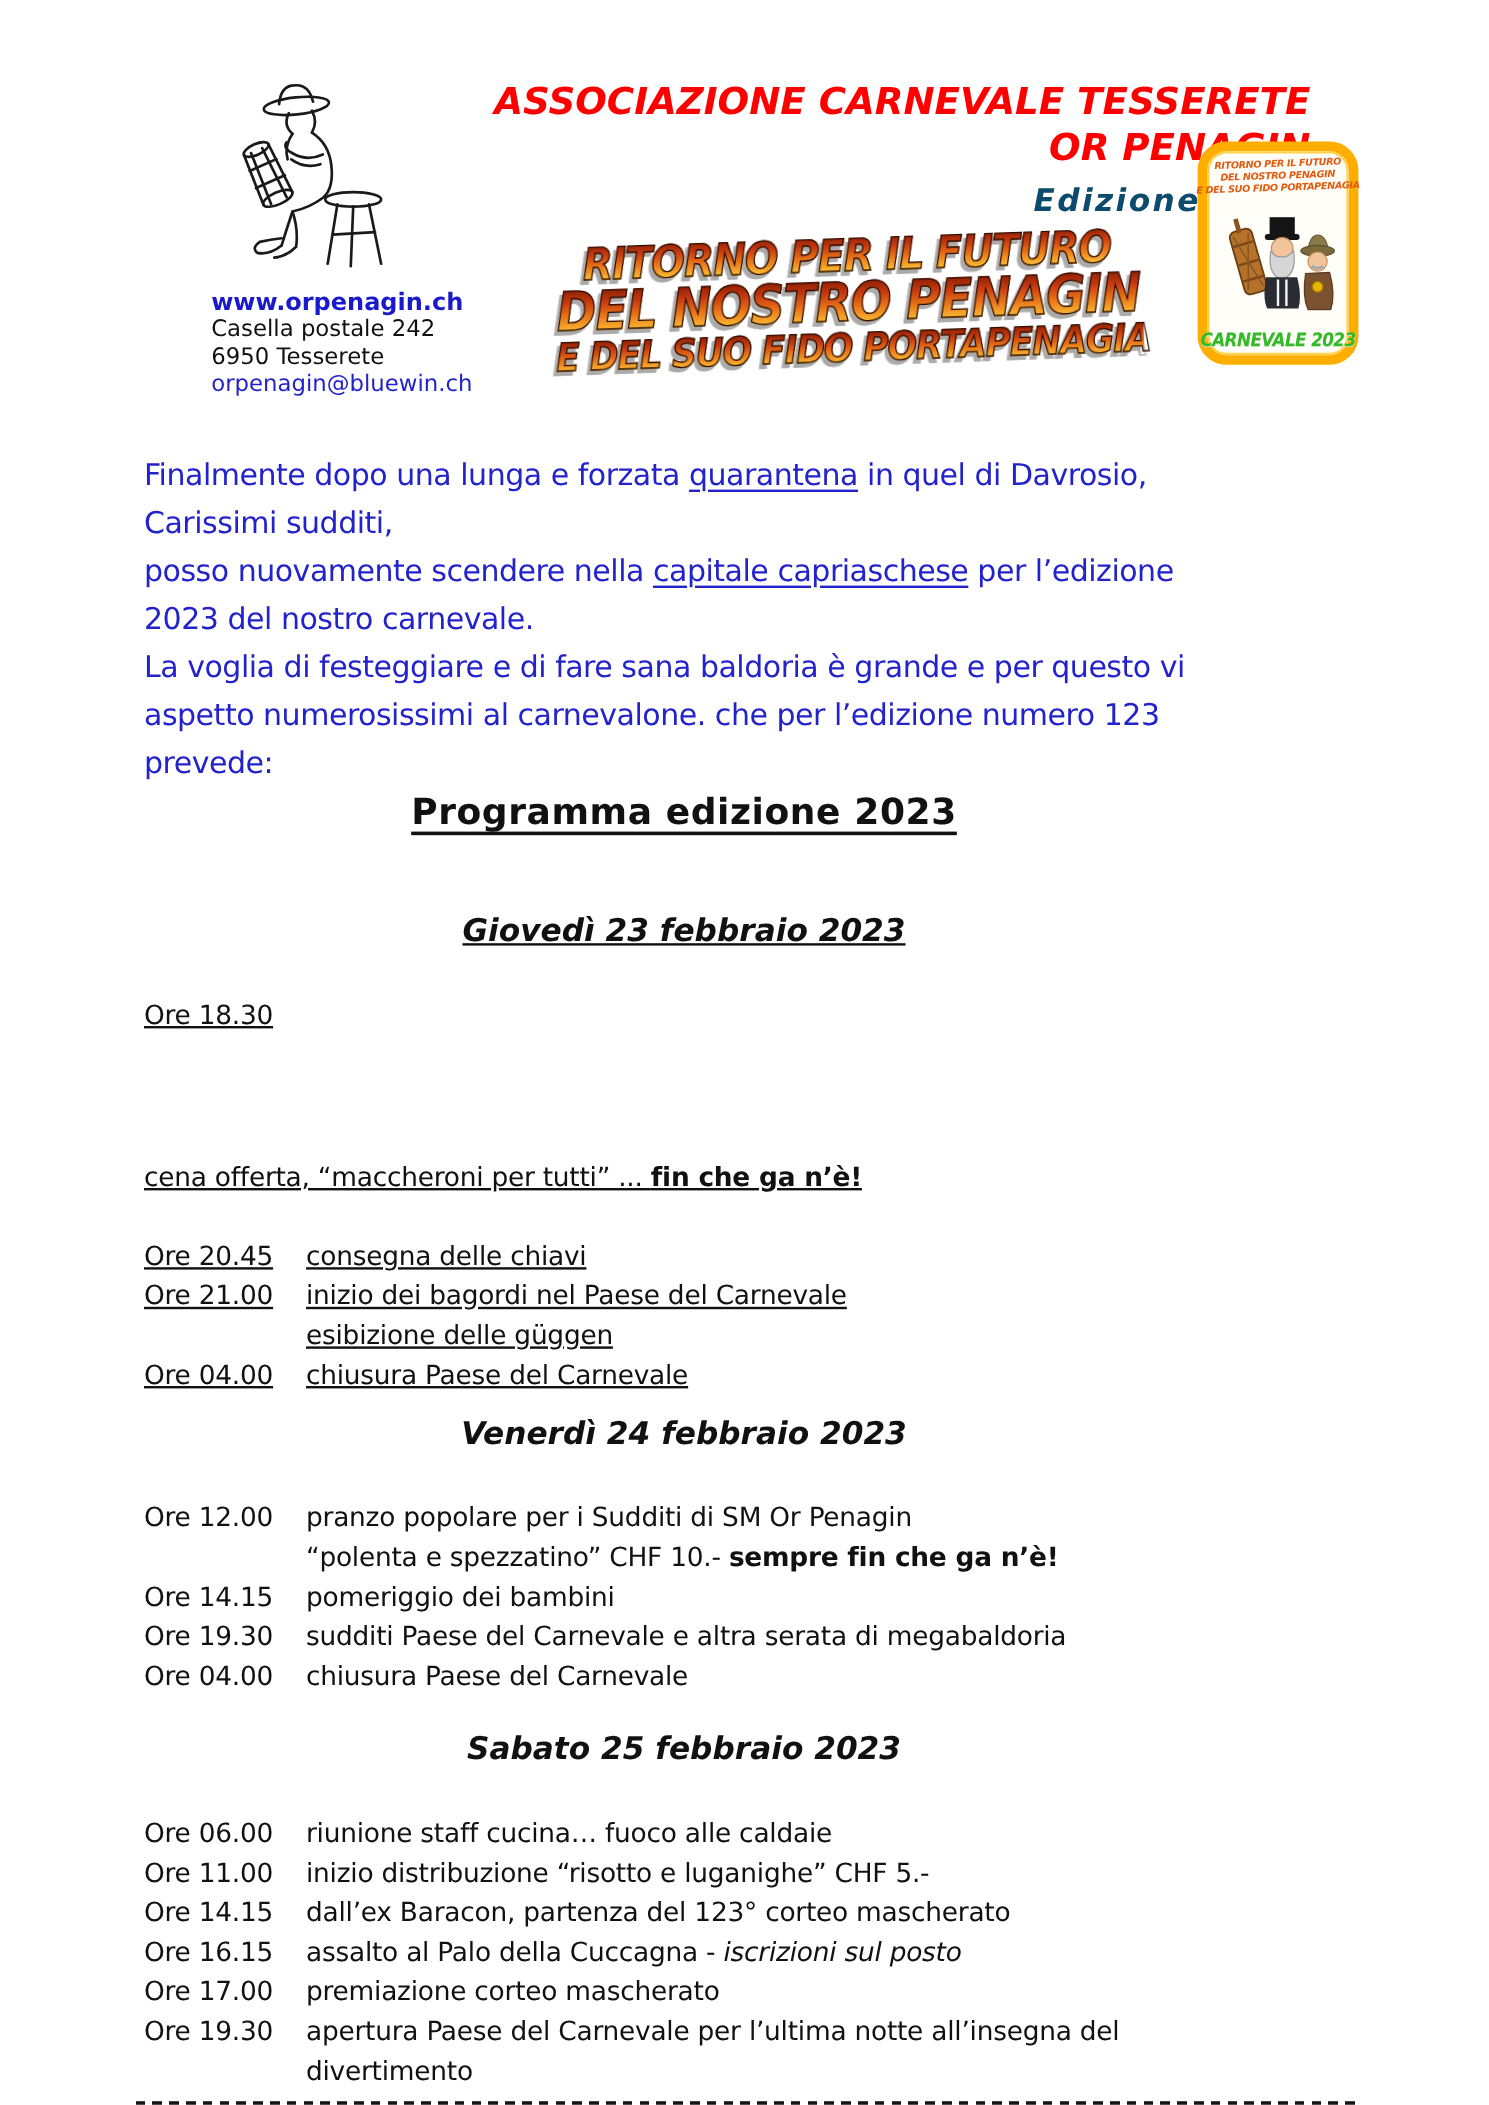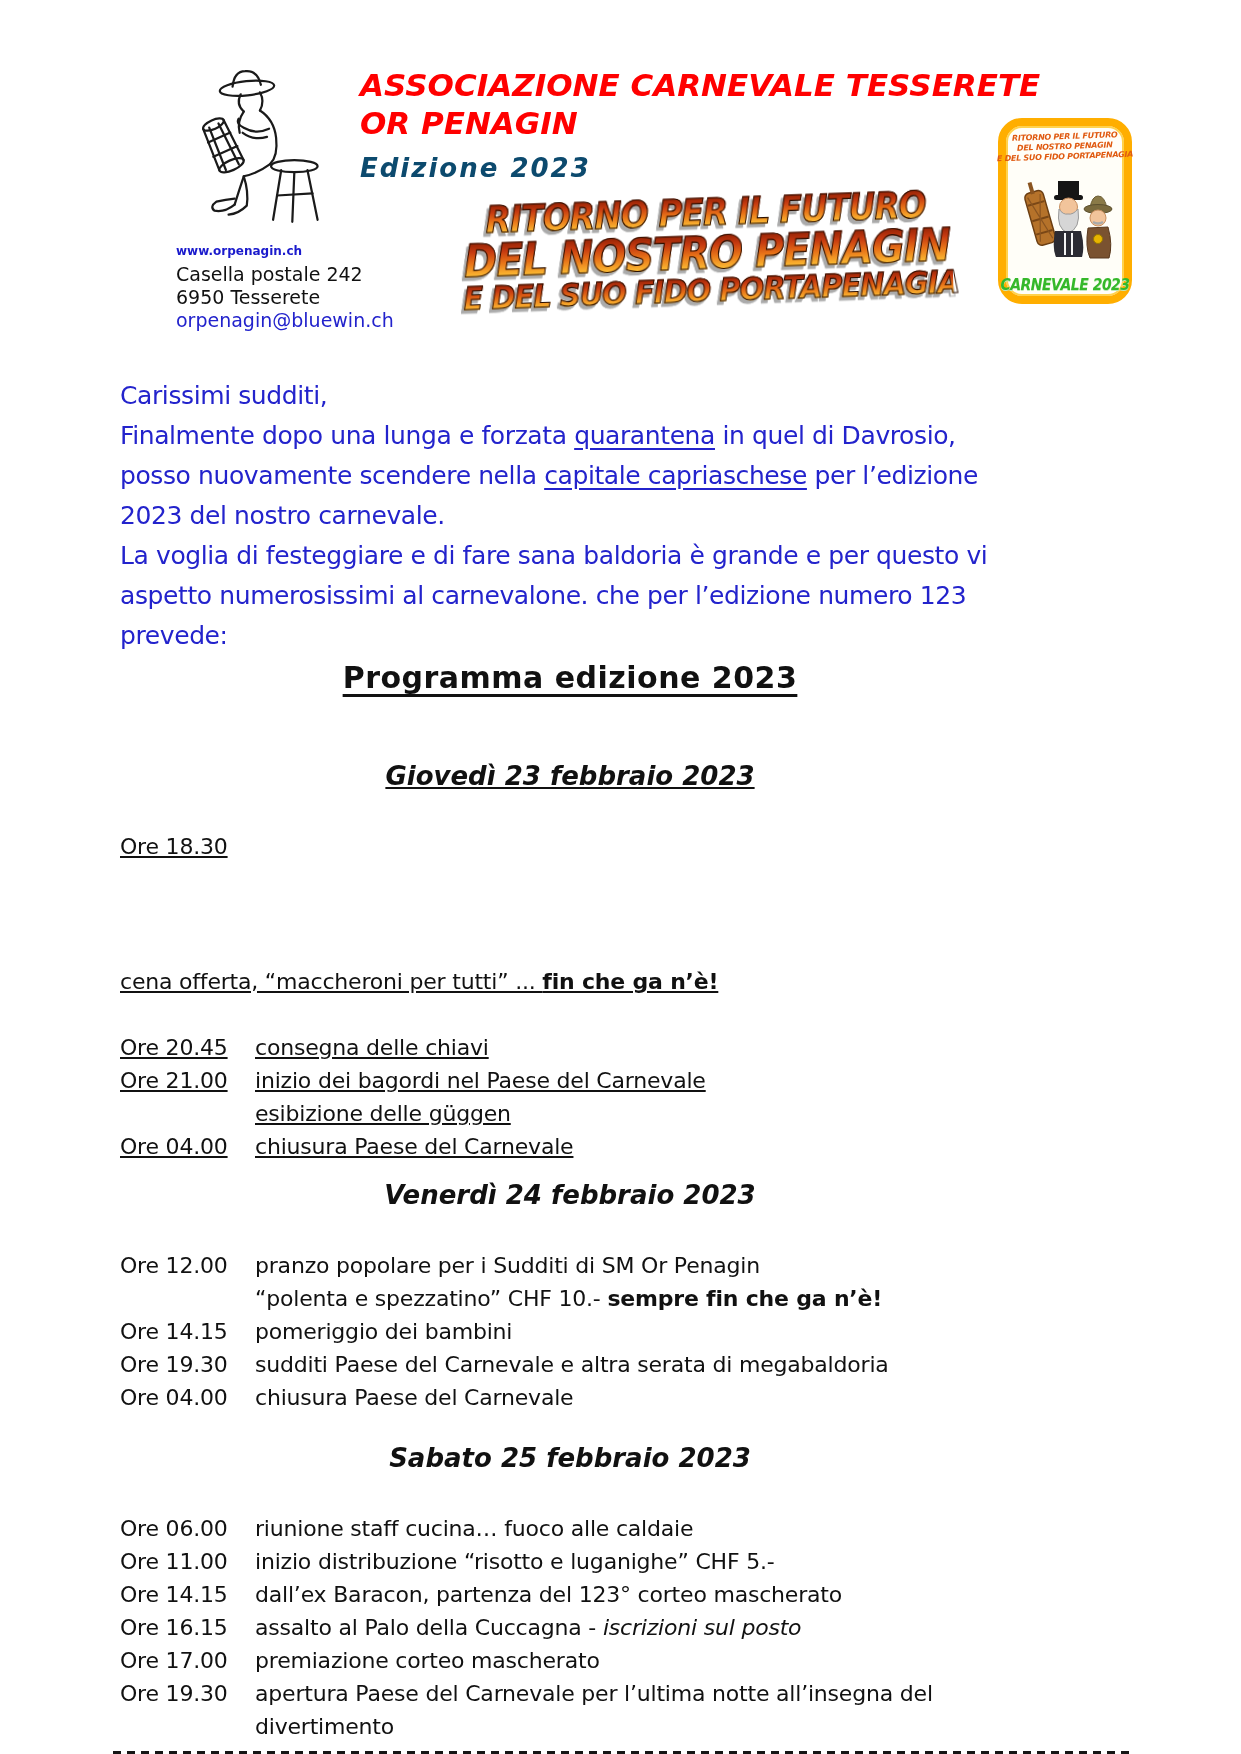--- a/index.html
+++ b/index.html
@@ -3,24 +3,24 @@
 <meta charset="utf-8">
 <style>
   html,body{margin:0;padding:0;}
   body{
     width:1241px;height:1754px;background:#ffffff;position:relative;
     font-family:"DejaVu Sans",sans-serif;color:#111;overflow:hidden;
   }
   
   .figure-logo{position:absolute;left:180px;top:66px;width:172px;height:172px;}
   .contact{position:absolute;left:176px;top:240px;font-size:19px;line-height:23px;}
-  .contact .site{display:block;font-weight:bold;color:#1a1acc;font-size:12px;text-decoration:none;}
+  .contact .site{display:block;font-weight:bold;color:#1a1acc;font-size:20px;text-decoration:none;}
   .contact .addr{color:#111;}
   .contact .email{display:block;color:#2222cc;text-decoration:none;}
-  .assoc-title{position:absolute;left:360px;top:66px;width:720px;text-align:left;}
+  .assoc-title{position:absolute;left:372px;top:66px;width:720px;text-align:right;}
   .assoc-title .red{color:#ff0000;font-weight:bold;font-style:italic;font-size:31px;line-height:38px;white-space:nowrap;}
   .assoc-title .edition{color:#0c4a6e;font-weight:bold;font-style:italic;font-size:26px;line-height:36px;margin-top:8px;letter-spacing:2px;}
   .slogan{position:absolute;left:462px;top:196px;width:490px;text-align:center;transform:rotate(-2deg);font-weight:bold;font-style:italic;}
   .slogan .line{
     white-space:nowrap;line-height:1.02;letter-spacing:-1px;display:block;transform:scaleY(1.12);
     background:linear-gradient(180deg,#7e1800 0%,#c63a10 30%,#e87418 55%,#ffc838 88%,#ffd95a 100%);
     -webkit-background-clip:text;background-clip:text;color:#e87418;-webkit-text-fill-color:transparent;
     -webkit-text-stroke:1px #2a0e00;
     filter:drop-shadow(-3px 3px 0 rgba(100,100,100,0.55));
   }
@@ -132,22 +132,22 @@
       <circle cx="88" cy="39" r="8" fill="#f2c49b" stroke="#c89060"></circle>
       <path d="M 83 43 Q 88 46 93 43" stroke="#aaaaaa" stroke-width="2.5" fill="none"></path>
       <path d="M 78 49 Q 75 68 80 79 L 99 79 Q 103 66 98 48 Z" fill="#7a5230" stroke="#59391e"></path>
       <circle cx="88" cy="60" r="4.5" fill="#e8b400" stroke="#9a7800"></circle>
     </svg>
   </div>
   <div class="foot">CARNEVALE 2023</div>
 </div>
 
 <div class="intro">
+  <div><span>Finalmente dopo una lunga e forzata </span><span class="u">quarantena</span><span> in quel di Davrosio,</span></div>
   <div>Carissimi sudditi,</div>
-  <div><span>Finalmente dopo una lunga e forzata </span><span class="u">quarantena</span><span> in quel di Davrosio,</span></div>
   <div><span>posso nuovamente scendere nella </span><span class="u">capitale capriaschese</span><span> per l’edizione</span></div>
   <div>2023 del nostro carnevale.</div>
   <div>La voglia di festeggiare e di fare sana baldoria è grande e per questo vi</div>
   <div>aspetto numerosissimi al carnevalone. che per l’edizione numero 123</div>
   <div>prevede:</div>
 </div>
 
 <div class="program">
   <h1 class="program-title">Programma edizione 2023</h1>
 

